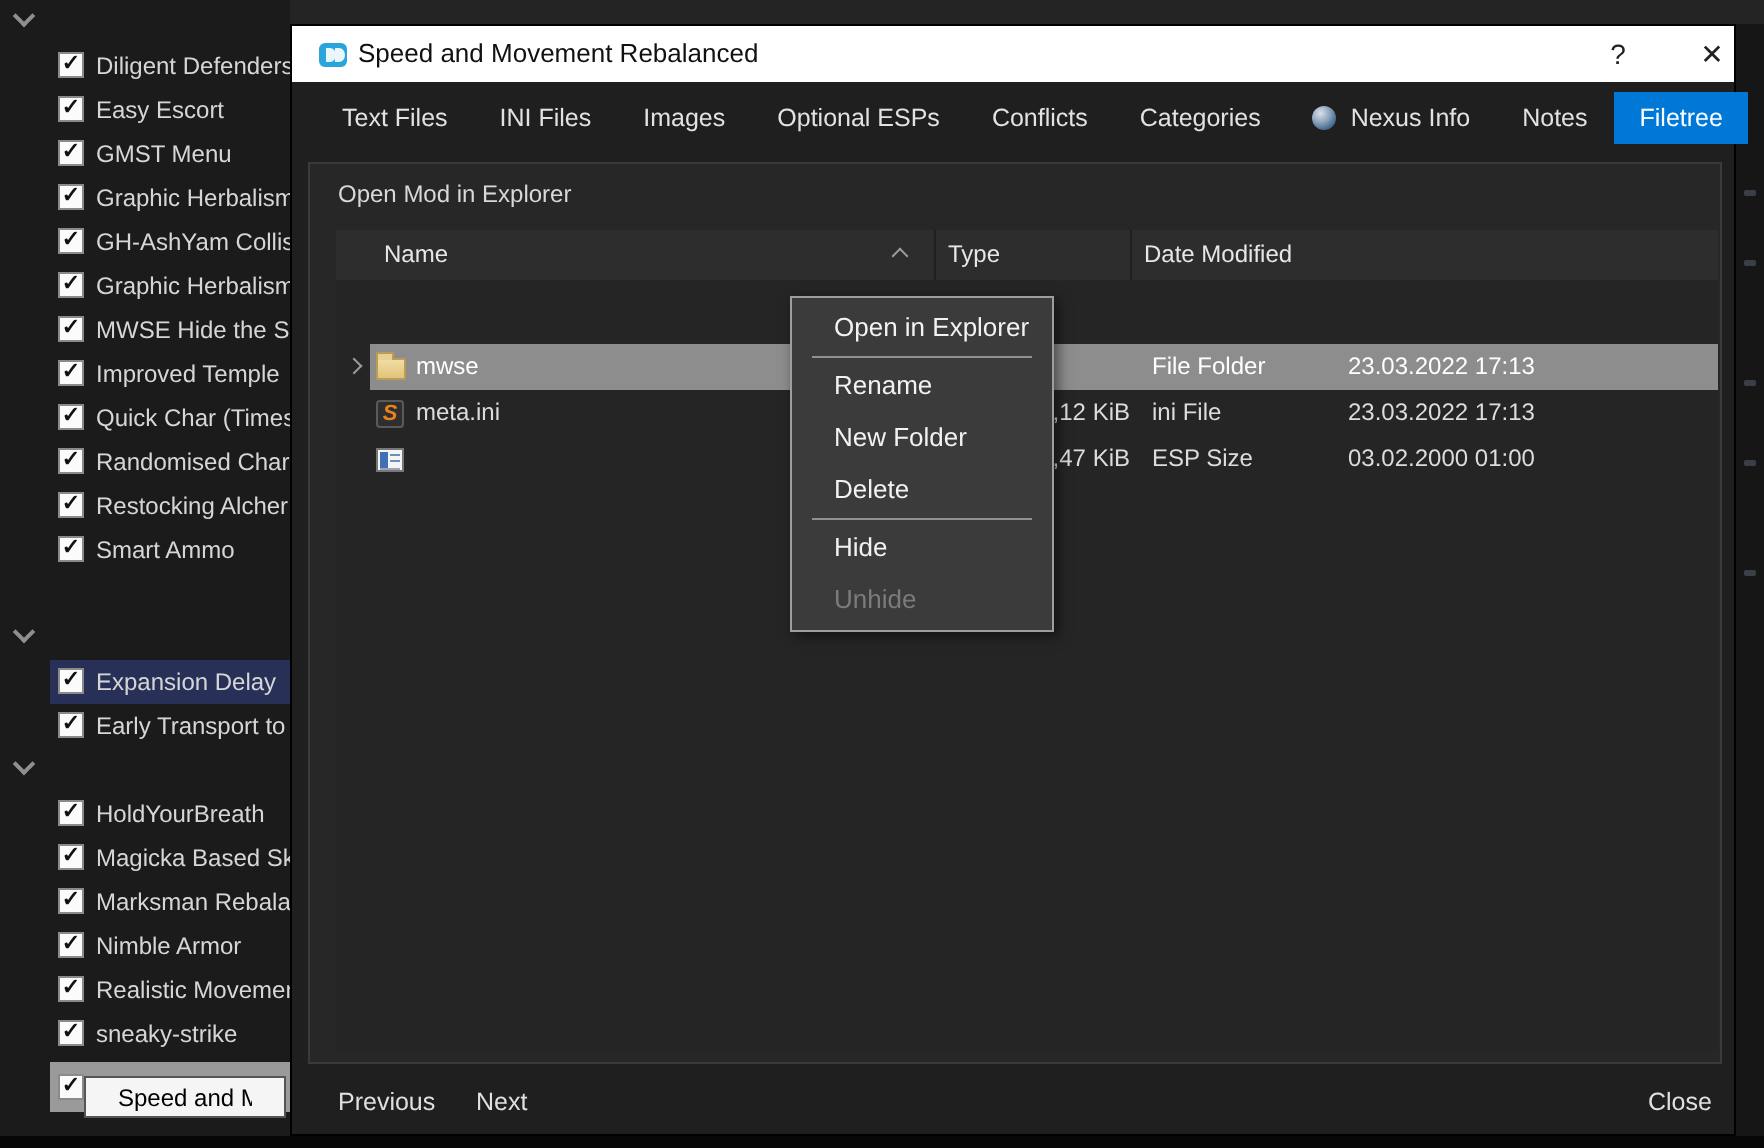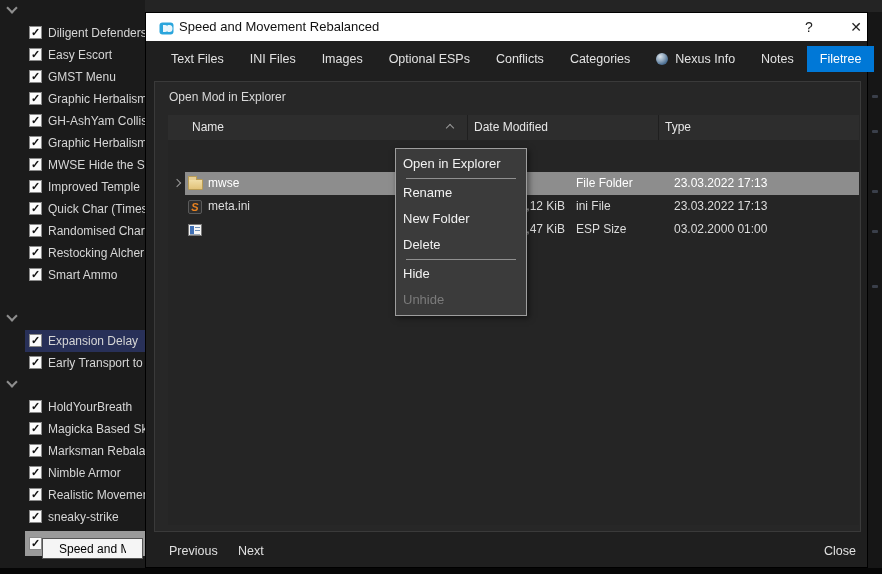--- a/index.html
+++ b/index.html
@@ -76,21 +76,21 @@
   .esp-ic .band { position:absolute; left:1px; top:1px; width:4px; height:8px; background:#3f6fb5; }
   .esp-ic .l1 { position:absolute; left:6px; top:2px; width:5px; height:1px; background:#6f8fb5; }
   .esp-ic .l2 { position:absolute; left:6px; top:5px; width:5px; height:1px; background:#6f8fb5; }
   .esp-ic .l3 { position:absolute; left:1px; top:9px; width:10px; height:1px; background:#9aa6b5; }
 
   .footer-btn { position:absolute; font-size:12.5px; color:#e0e0e0; line-height:20px; }
 
   
   .ctx { position:absolute; left:395px; top:148px; width:132px; background:#3b3b3b; border:1px solid #9e9e9e;
          z-index:50; padding:2px 0; box-shadow:2px 2px 6px rgba(0,0,0,.5); }
-  .ctx .mi { height:26px; line-height:26px; padding-left:7px; font-size:13px; color:#f2f2f2; white-space:nowrap; }
+  .ctx .mi { height:26px; line-height:26px; padding-left:21px; font-size:13px; color:#f2f2f2; white-space:nowrap; }
   .ctx .mi.disabled { color:#7b7b7b; }
   .ctx .sep { height:1px; background:#909090; margin:1px 10px; }
 </style>
 </head>
 <body>
 
 <div class="top-strip"></div>
 <div class="right-strip">
   <span class="mark" style="top:83px"></span>
   <span class="mark" style="top:118px"></span>
@@ -224,22 +224,22 @@
     <span class="tab">Notes</span>
     <span class="tab active">Filetree</span>
   </div>
 
   <div class="panel">
     <span class="open-btn">Open Mod in Explorer</span>
 
     <div class="tree">
       <div class="thead">
         <div class="th th-name"><span>Name</span><span class="sort"></span></div>
+        <div class="th th-type">Type</div>
         <div class="th th-date">Date Modified</div>
-        <div class="th th-type">Type</div>
       </div>
 
       <div class="trow selected">
         <div class="td td-name">
           <span class="chev right expander"></span>
           <span class="icon-slot">
               <span class="folder-ic"></span>
             </span>
           <span class="fname">mwse</span>
         </div>

